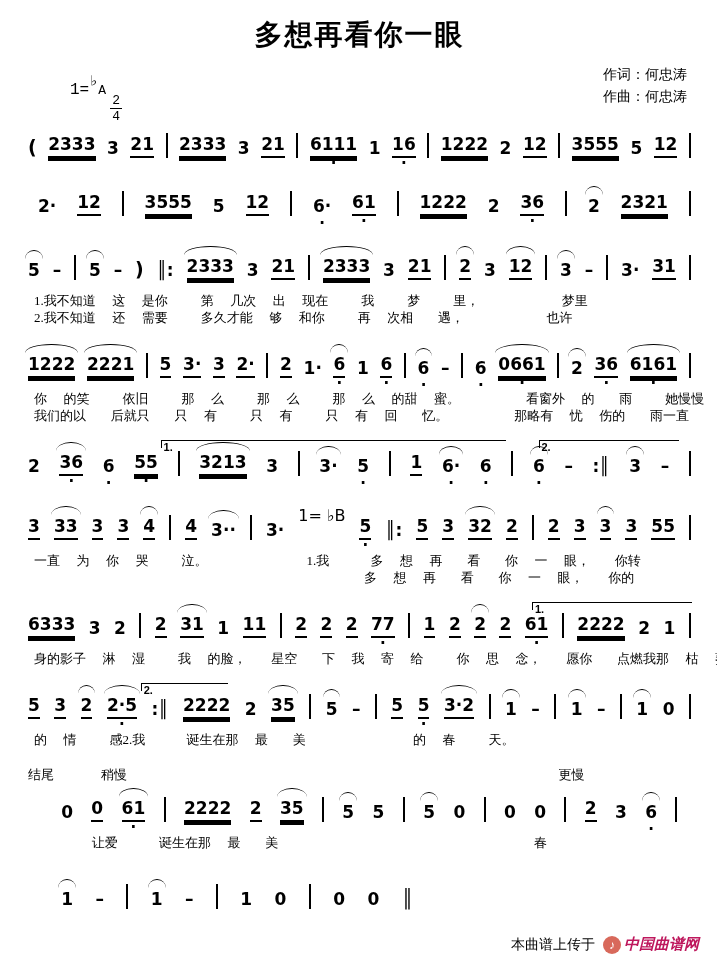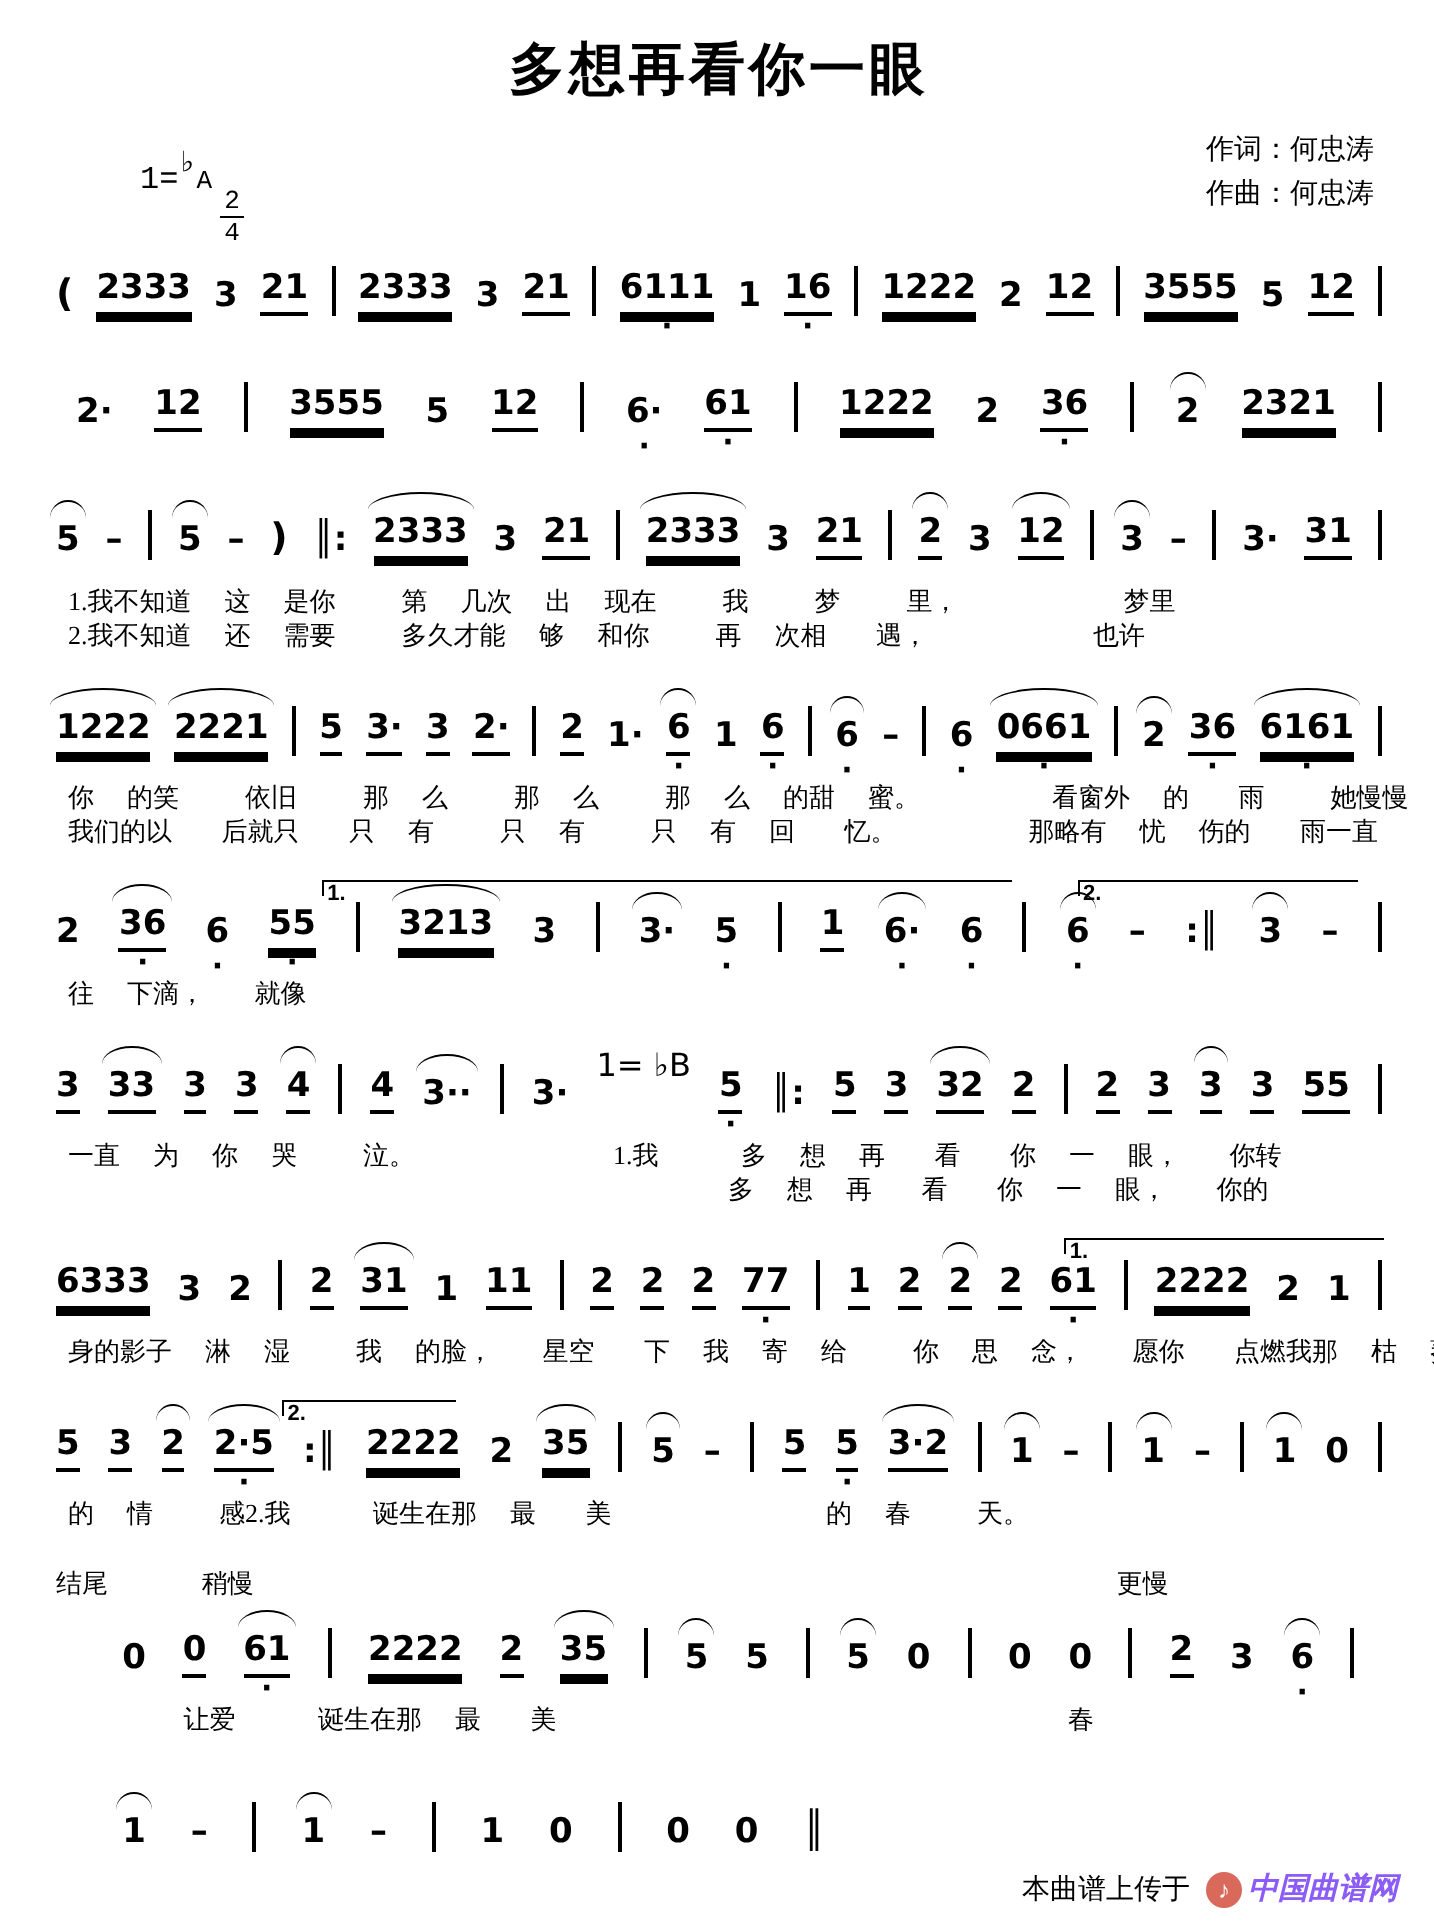--- a/index.html
+++ b/index.html
@@ -219,21 +219,20 @@
           <span class="tok s lo">6·</span>
           <span class="tok lo">6</span>
           <span class="bar"></span>
           <span class="tok s lo">6</span>
           <span class="tok">–</span>
           <span class="tok rep">:║</span>
           <span class="tok s">3</span>
           <span class="tok">–</span>
           <span class="bar"></span>
         </div>
-        <div class="lyr">往  下滴，   就像</div>
       </div>
       <div class="system">
         <div class="notes">
           <span class="tok u1">3</span>
           <span class="tok u1 s">33</span>
           <span class="tok u1">3</span>
           <span class="tok u1">3</span>
           <span class="tok u1 s">4</span>
           <span class="bar"></span>
           <span class="tok u1">4</span>
@@ -365,15 +364,15 @@
           <span class="bar"></span>
           <span class="tok">0</span>
           <span class="tok">0</span>
           <span class="tok fin">║</span>
         </div>
       </div>
     </div>
   <div class="footer">
     <span>本曲谱上传于</span>
     <span class="site-logo">♪</span>
-    <span class="site-name" style="color: #8b5cf6;">中国曲谱网</span>
+    <span class="site-name" style="color: #be185d;">中国曲谱网</span>
   </div>
 </div>
 
 </body></html>

